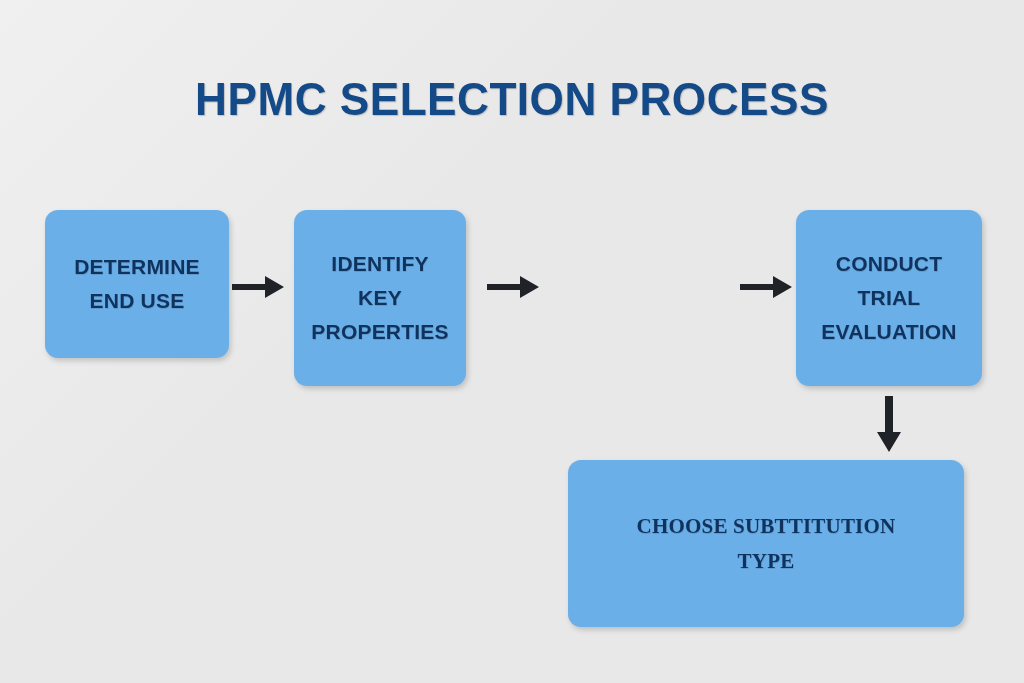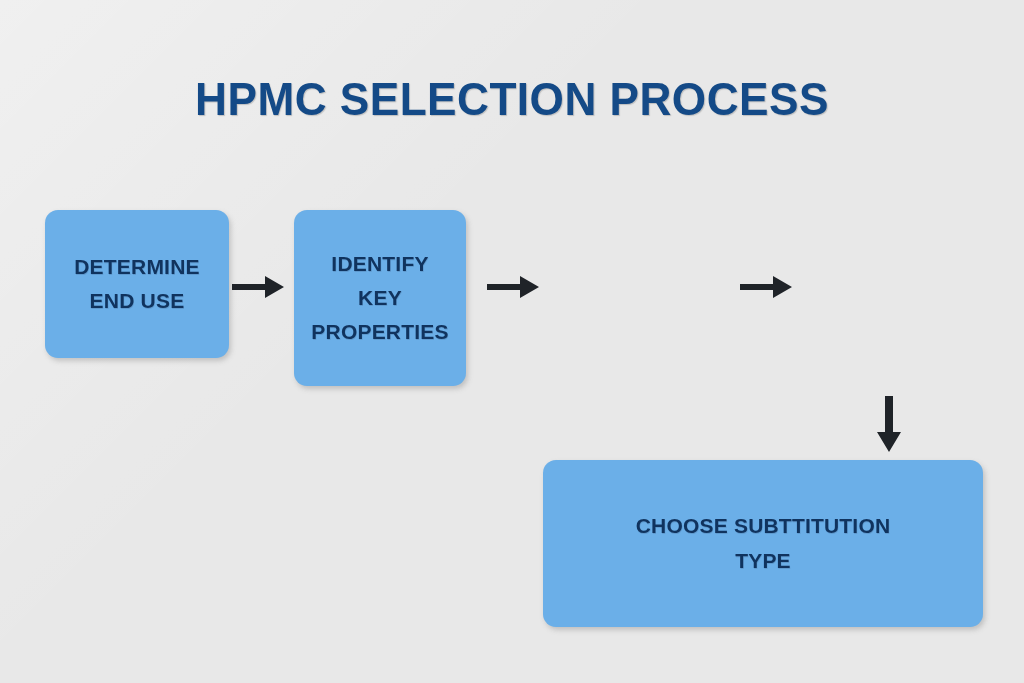--- a/index.html
+++ b/index.html
@@ -59,21 +59,21 @@
     letter-spacing: 0.2px;
     padding: 4px 10px;
     white-space: pre-line;
     text-shadow: 0.5px 0.5px 0.6px rgba(60,90,130,0.25);
   }
 
   #node-0 { left: 45px;  top: 210px; width: 184px; height: 148px; }
   #node-1 { left: 287px; top: 210px; width: 172px; height: 176px; margin-left: 7px; }
   #node-2 { left: 543px; top: 210px; width: 192px; height: 176px; }
   #node-3 { left: 796px; top: 210px; width: 186px; height: 176px; }
-  #node-4 { left: 543px; top: 460px; width: 440px; height: 167px; }
+  #node-4 { left: 568px; top: 460px; width: 396px; height: 167px; font-family: Liberation Serif, serif; }
 
   
   .arrow-h {
     position: absolute;
     height: 34px;
     top: 270px;
   }
   .arrow-h svg, .arrow-v svg { display: block; overflow: visible; }
 
   #arrow-0 { left: 232px; width: 52px; }
@@ -114,20 +114,23 @@
     </svg>
   </div>
 
 
   <div class="arrow-h" id="arrow-2">
     <svg width="52" height="34" viewBox="0 0 52 34" aria-hidden="true">
       <path d="M0 14 H33 V6 L52 17 L33 28 V20 H0 Z" fill="#1f2328"></path>
     </svg>
   </div>
 
+  <div class="node" id="node-3">CONDUCT
+TRIAL
+EVALUATION</div>
 
   <div class="arrow-v">
     <svg width="34" height="56" viewBox="0 0 34 56" aria-hidden="true">
       <path d="M13 0 H21 V36 H29 L17 56 L5 36 H13 Z" fill="#1f2328"></path>
     </svg>
   </div>
 
   <div class="node" id="node-4">CHOOSE SUBTTITUTION
 TYPE</div>
 

